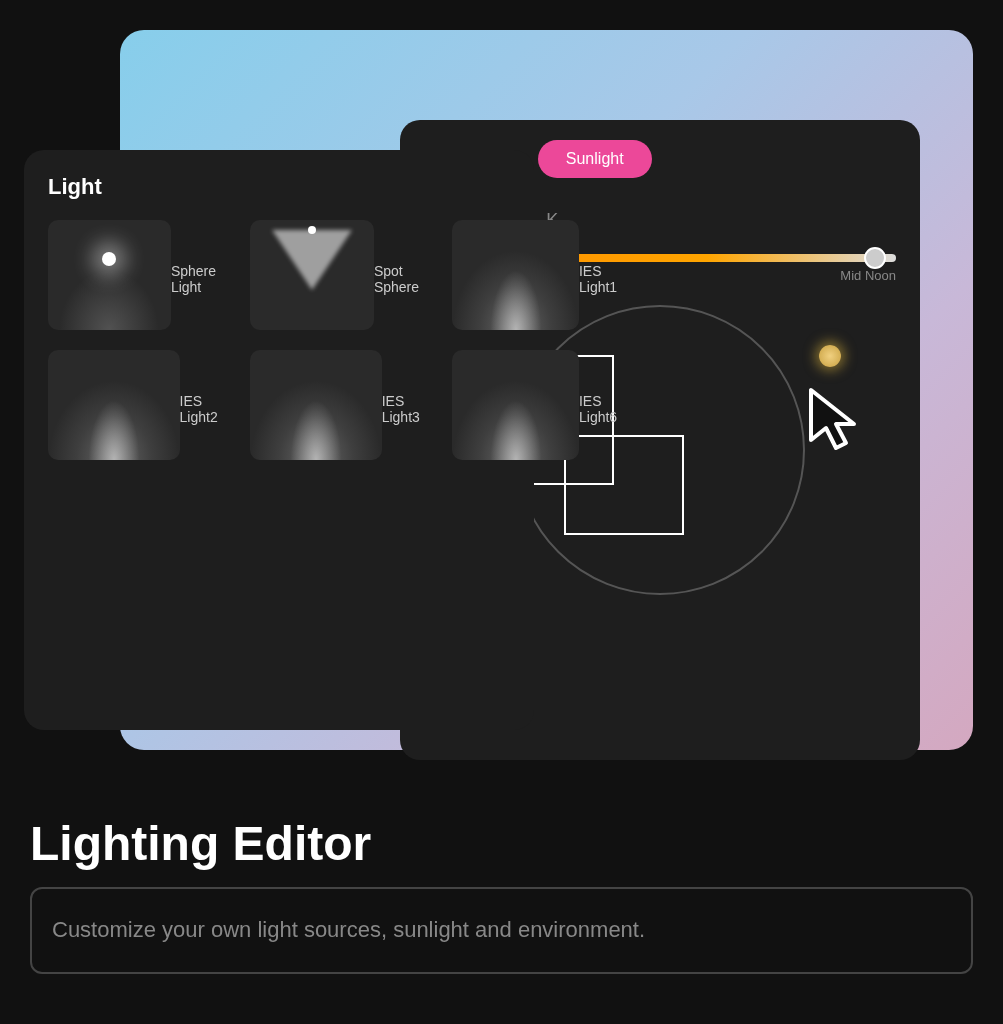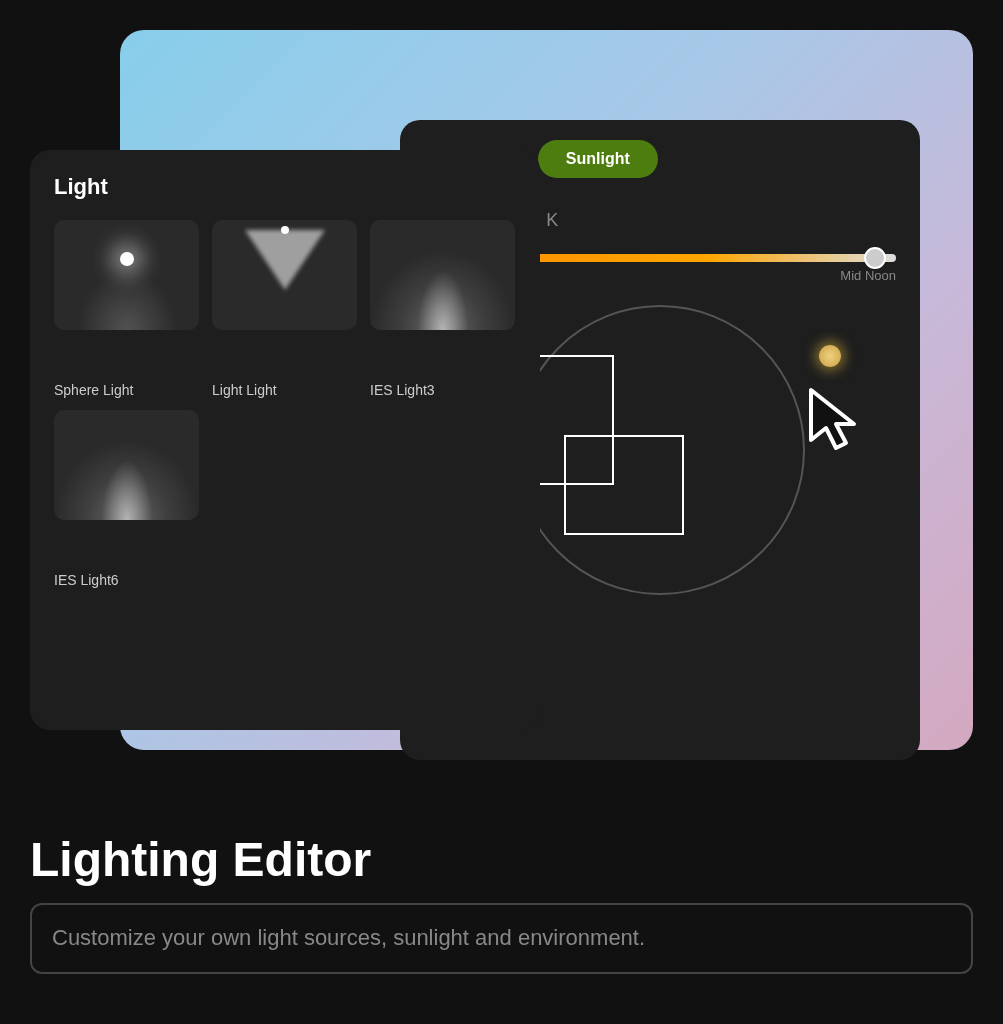--- a/index.html
+++ b/index.html
@@ -30,21 +30,21 @@
       right: 30px;
       height: 720px;
       background: linear-gradient(135deg, #87CEEB 0%, #a8c8e8 40%, #c8b8d8 70%, #d4a8c0 100%);
       border-radius: 24px;
     }
 
     
     .light-panel {
       position: absolute;
       top: 150px;
-      left: 30px;
+      left: 24px;
       width: 510px;
       height: 580px;
       background: #1e1e1e;
       border-radius: 20px;
       padding: 24px;
       z-index: 10;
     }
 
     .light-panel-title {
       color: #ffffff;
@@ -54,24 +54,23 @@
     }
 
     .light-grid {
       display: grid;
       grid-template-columns: repeat(3, 1fr);
       gap: 12px;
     }
 
     .light-item {
       display: flex;
-      flex-direction: column;
-      align-items: flex-start;
+      flex-direction: row;
+      align-items: center;
       cursor: pointer;
-      gap: 44px;
     }
 
     .light-thumb {
       width: 145px;
       height: 110px;
       background: #2a2a2a;
       border-radius: 10px;
       margin-bottom: 8px;
       position: relative;
       overflow: hidden;
@@ -201,23 +200,23 @@
       cursor: pointer;
       border: none;
     }
 
     .tab-btn-inactive {
       background: transparent;
       color: #999999;
     }
 
     .tab-btn-active {
-      background: #4d7c0f;
+      background: #ec4899;
       color: #ffffff;
-      font-weight: 700;
+      font-weight: 400;
     }
 
     .color-temp-row {
       display: flex;
       align-items: center;
       gap: 12px;
       margin-bottom: 16px;
     }
 
     .color-swatch {
@@ -358,21 +357,21 @@
     .bottom-title {
       color: #ffffff;
       font-size: 48px;
       font-weight: 900;
       margin-bottom: 16px;
     }
 
     .bottom-desc-box {
       border: 2px solid #444444;
       border-radius: 12px;
-      padding: 18px 20px;
+      padding: 26px 20px;
     }
 
     .bottom-desc-text {
       color: #888888;
       font-size: 22px;
       font-weight: 400;
       line-height: 1.4;
     }
   </style>
 </head>
@@ -438,24 +437,38 @@
       </div>
 
 
       <div class="light-item">
         <div class="light-thumb">
           <div class="thumb-spot">
             <div class="thumb-spot-cone"></div>
             <div class="thumb-spot-tip"></div>
           </div>
         </div>
-        <span class="light-label">Light Light</span>
-      </div>
-
-
+        <span class="light-label">Spot Sphere</span>
+      </div>
+
+      <div class="light-item">
+        <div class="light-thumb">
+          <div class="thumb-ies"></div>
+          <div class="thumb-ies-center"></div>
+        </div>
+        <span class="light-label">IES Light1</span>
+      </div>
+
+      <div class="light-item">
+        <div class="light-thumb">
+          <div class="thumb-ies"></div>
+          <div class="thumb-ies-center"></div>
+        </div>
+        <span class="light-label">IES Light2</span>
+      </div>
 
       <div class="light-item">
         <div class="light-thumb">
           <div class="thumb-ies"></div>
           <div class="thumb-ies-center"></div>
         </div>
         <span class="light-label">IES Light3</span>
       </div>
 
 

